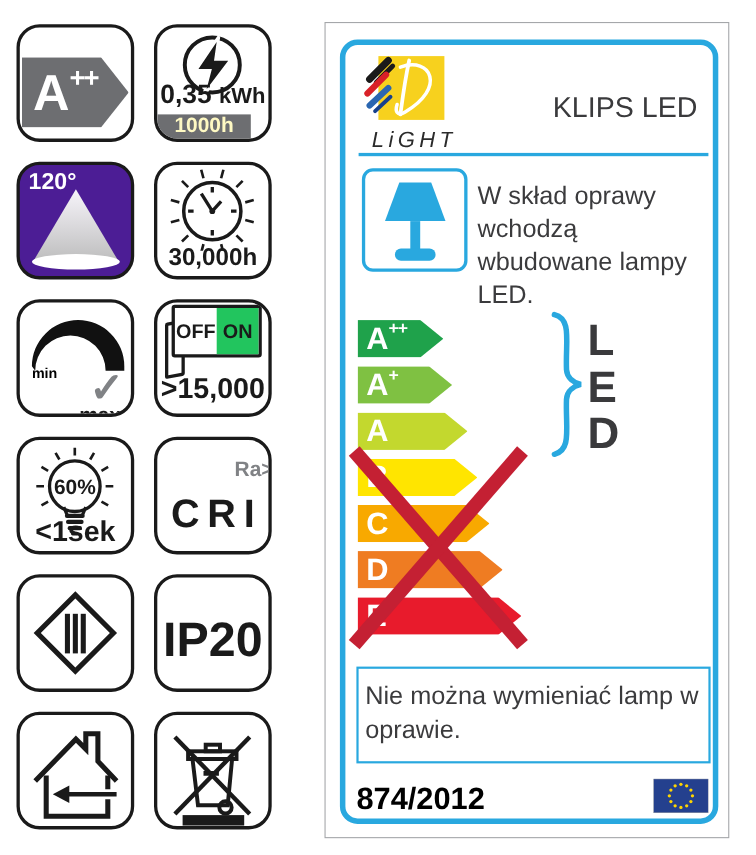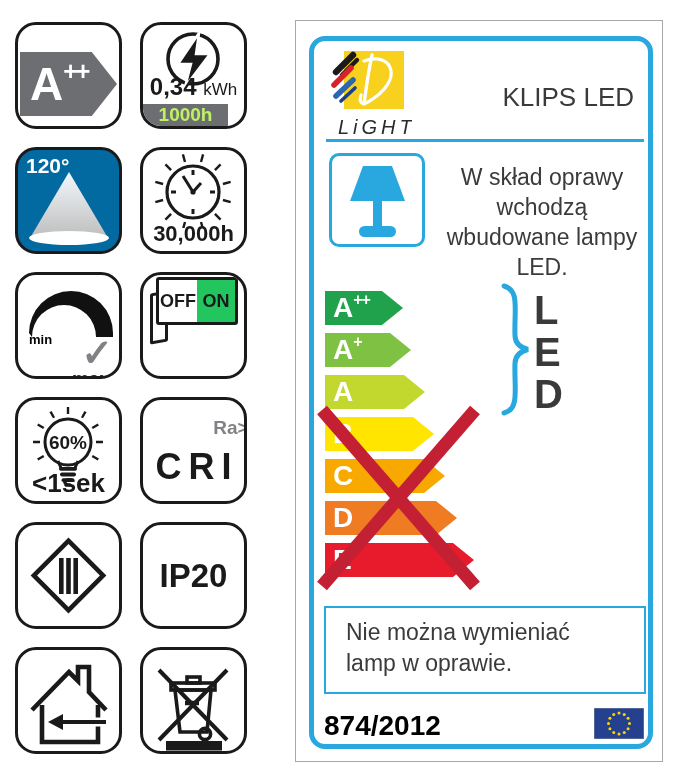--- a/index.html
+++ b/index.html
@@ -14,25 +14,25 @@
   .tile svg{position:absolute;left:0;top:0;}
   .ctr{position:absolute;width:100%;text-align:center;}
   
   .t1-arrow{position:absolute;left:2px;top:27px;width:97px;height:64px;background:#6D6E71;
             clip-path:polygon(0 0,74% 0,100% 50%,74% 100%,0 100%);
             display:flex;align-items:center;padding-left:10px;box-sizing:border-box;
             color:#fff;font-weight:bold;font-size:46px;}
   .t1-arrow .sup{font-size:25px;position:relative;top:-13px;letter-spacing:-2px;}
   
   .t2-val{bottom:25px;font-size:24px;font-weight:bold;}
-  .t2-val .unit{font-size:17px;font-weight:normal;}
+  .t2-val .unit{font-size:20px;font-weight:bold;}
   .t2-banner{position:absolute;left:0;right:16px;bottom:0;height:22px;background:#6D6E71;
-             color:#bef264;font-weight:bold;font-size:19px;text-align:center;line-height:21px;}
-  
-  .t3{background:#0369a1;}
+             color:#fef9c3;font-weight:bold;font-size:19px;text-align:center;line-height:21px;}
+  
+  .t3{background:#4c1d95;}
   .t3-deg{position:absolute;left:8px;top:4px;color:#fff;font-weight:bold;font-size:21px;}
   
   .t4-val{bottom:4px;font-size:22px;font-weight:bold;}
   
   .t5-min{position:absolute;left:11px;top:57px;font-size:13px;font-weight:bold;color:#000000;}
   .t5-max{position:absolute;right:9px;top:57px;font-size:19px;font-weight:bold;color:#1a1a1a;margin-top:36px;}
   .t5-yes{position:absolute;left:15px;bottom:3px;font-size:31px;font-weight:bold;}
   .t5-check{position:absolute;right:6px;bottom:1px;font-size:38px;font-weight:bold;color:#808285;}
   
   .t6-flap{position:absolute;left:7px;top:17px;width:12px;height:45px;background:#fff;
@@ -42,43 +42,43 @@
   .t6-switch span{flex:1;display:flex;align-items:center;justify-content:center;
                   font-size:18px;font-weight:bold;}
   .t6-on{background:#22c55e;}
   .t6-val{bottom:7px;font-size:26px;font-weight:bold;}
   
   .t7-val{bottom:2px;font-size:26px;font-weight:bold;}
   
   .t8-ra{top:17px;font-size:19px;font-weight:bold;color:#808285;padding-left:48px;}
   .t8-cri{top:46px;font-size:36px;font-weight:bold;letter-spacing:7px;text-indent:7px;}
   
-  .t10-val{top:32px;font-size:33px;font-weight:bold;}
+  .t10-val{top:32px;font-size:44px;font-weight:bold;}
   
   .panel{position:absolute;left:295px;top:20px;width:368px;height:742px;
          border:1px solid #A5A7AA;box-sizing:border-box;background:#fff;}
   .cyanbox{position:absolute;left:13px;top:15px;width:344px;height:713px;
            border:5px solid #29A8DF;border-radius:16px;box-sizing:border-box;}
   .title{position:absolute;right:14px;top:41px;font-size:26px;color:#3A3A3C;}
   .divider{position:absolute;left:12px;top:98px;width:318px;height:3px;background:#29A8DF;}
   .lampbox{position:absolute;left:15px;top:112px;width:96px;height:94px;
            border:3px solid #29A8DF;border-radius:10px;box-sizing:border-box;}
   .lampnote{position:absolute;left:120px;top:121px;width:216px;
-            font-size:23px;line-height:30px;color:#3b3b3d;text-align:center;}
+            font-size:23px;line-height:30px;color:#3b3b3d;}
   .classlist{position:absolute;left:11px;top:250px;}
   .cls-arrow{height:34px;margin-bottom:8px;display:flex;align-items:center;
              padding-left:8px;box-sizing:border-box;color:#fff;font-weight:bold;font-size:28px;
              clip-path:polygon(0 0,calc(100% - 21px) 0,100% 50%,calc(100% - 21px) 100%,0 100%);}
   .cls-arrow .s{font-size:16px;position:relative;top:-8px;letter-spacing:-1px;}
   .brace{position:absolute;left:182px;top:241px;}
   .ledcol{position:absolute;left:220px;top:248px;font-size:40px;font-weight:bold;
           color:#3A3A3C;line-height:42px;}
   .cross{position:absolute;left:-1px;top:361px;z-index:5;}
   .notebox{position:absolute;left:10px;top:565px;width:322px;height:88px;
-           border:2px solid #29A8DF;box-sizing:border-box;padding:9px 20px;
+           border:2px solid #29A8DF;box-sizing:border-box;padding:9px 6px;
            font-size:23px;line-height:31px;color:#3b3b3d;background:#fff;}
   .reg{position:absolute;left:10px;top:669px;font-size:28px;font-weight:bold;color:#000000;}
   .euflag{position:absolute;left:280px;top:667px;}
 </style>
 </head>
 <body>
 
 <div class="grid">
 
   <div class="tile">
@@ -86,21 +86,21 @@
         <span>A</span>
         <span class="sup">++</span>
       </div>
   </div>
 
   <div class="tile">
     <svg width="101" height="70" viewBox="0 0 101 70">
       <circle cx="50" cy="34" r="25" fill="none" stroke="#1a1a1a" stroke-width="3.6"></circle>
       <path d="M56,8 L35,39 L48,39 L42,62 L67,29 L53,29 Z" fill="#1a1a1a" stroke="#fff" stroke-width="2.5"></path>
     </svg>
-    <div class="ctr t2-val"><b>0,34</b> <span class="unit">kWh</span></div>
+    <div class="ctr t2-val"><b>0,35</b> <span class="unit">kWh</span></div>
     <div class="t2-banner">1000h</div>
   </div>
 
   <div class="tile t3">
     <svg width="101" height="101" viewBox="0 0 101 101">
       <defs>
         <linearGradient id="coneG" x1="0" y1="0" x2="0" y2="1">
           <stop offset="0" stop-color="#ffffff" stop-opacity="0.95"></stop>
           <stop offset="1" stop-color="#bdbdbd"></stop>
         </linearGradient>
@@ -149,20 +149,21 @@
     <span class="t5-max">max</span>
     <span class="t5-check">✓</span>
   </div>
 
   <div class="tile">
     <div class="t6-flap"></div>
     <div class="t6-switch">
       <span>OFF</span>
       <span class="t6-on">ON</span>
     </div>
+    <div class="ctr t6-val">&gt;15,000</div>
   </div>
 
   <div class="tile">
     <svg width="101" height="96" viewBox="0 0 101 96">
       <g stroke="#1a1a1a" stroke-width="2.4">
         <line x1="50" y1="7" x2="50" y2="14"></line>
         <line x1="50" y1="7" x2="50" y2="14" transform="rotate(30 50 42)"></line>
         <line x1="50" y1="7" x2="50" y2="14" transform="rotate(60 50 42)"></line>
         <line x1="50" y1="7" x2="50" y2="14" transform="rotate(90 50 42)"></line>
         <line x1="50" y1="7" x2="50" y2="14" transform="rotate(120 50 42)"></line>

